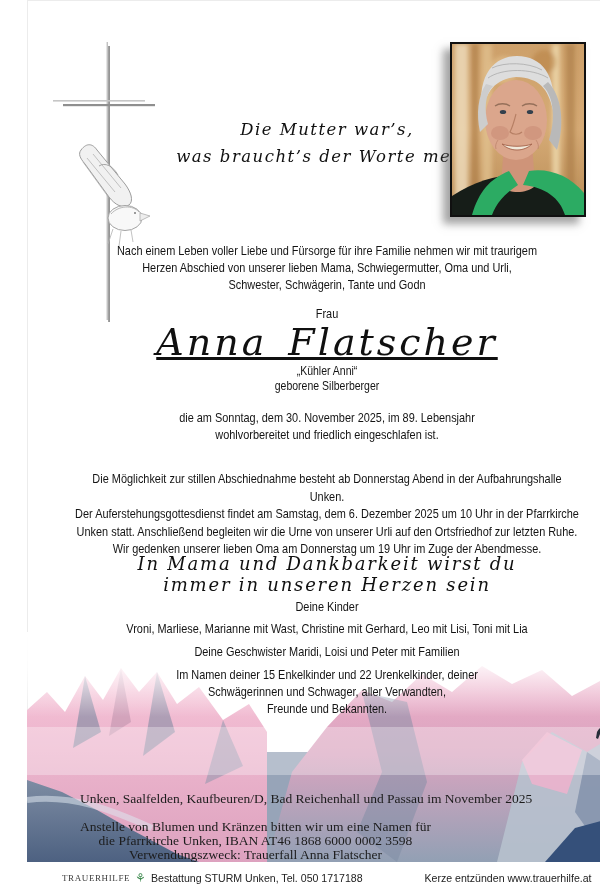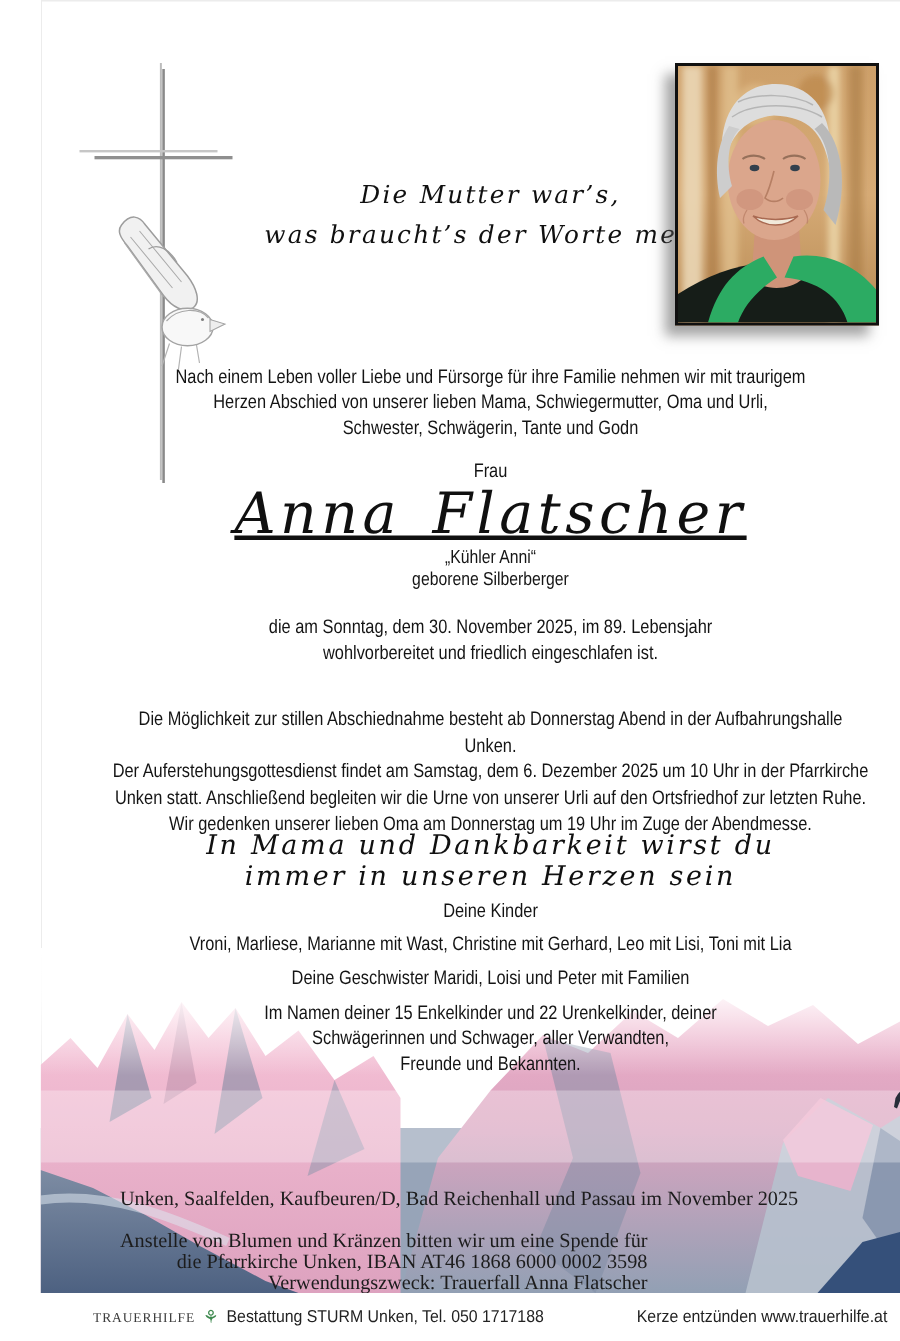--- a/index.html
+++ b/index.html
@@ -16,21 +16,21 @@
   .maiden{top:379px;}
   .intro{top:242px;}
   .passing{top:409px;}
   .service{top:470px;font-size:13px;line-height:17.5px;}
   .farewell{top:553px;font-size:18px;line-height:21px;letter-spacing:1.8px;}
   .children-label{top:598px;}
   .children{top:620px;}
   .siblings{top:643px;}
   .relatives{top:666px;}
   .serif-block{position:absolute;left:53px;z-index:3;font-family:"Liberation Serif",serif;
-               font-size:13.5px;line-height:14.2px;color:#1c1c1c;text-align:right;}
+               font-size:13.5px;line-height:14.2px;color:#1c1c1c;text-align:center;}
   .places{top:792px;}
   .donation{top:820px;}
   .photo-wrap{position:absolute;left:423px;top:42px;width:132px;height:171px;z-index:2;
               border:2px solid #101010;box-shadow:-7px 7px 8px rgba(90,90,90,.55);background:#c89a6a;}
   .photo-wrap svg{display:block;width:100%;height:100%;}
   .cross-svg{position:absolute;left:20px;top:36px;width:120px;height:290px;z-index:1;}
   .mountains{position:absolute;left:0;top:632px;width:600px;height:230px;z-index:0;}
   .footer{position:absolute;left:0;top:862px;width:600px;height:32px;background:#ffffff;z-index:4;
           display:flex;align-items:center;justify-content:space-between;padding:0 35px;box-sizing:border-box;gap:26px;}
   .footer-left{display:flex;align-items:center;gap:5px;}
@@ -183,21 +183,21 @@
     <polygon points="0,148 35,160 70,178 105,198 150,222 172,230 0,230" fill="url(#fgDark)"></polygon>
     <path d="M0,168 C45,162 85,178 125,196" stroke="#dde5ee" stroke-width="6" fill="none" opacity=".55"></path>
     <polygon points="518,230 548,196 578,188 600,200 600,230" fill="#35507a"></polygon>
     <path d="M570,100 q3,-6 8,-6 l3,-5 2,1 -2,5 3,4 -2,6 -3,-1 0,-4 -6,2 -2,5 -2,-1 1,-6 z" fill="#272e3a"></path>
     <path d="M576,176 q3,-6 8,-6 l3,-5 2,1 -2,5 3,4 -2,6 -3,-1 0,-4 -6,2 -2,5 -2,-1 1,-6 z" fill="#222935"></path>
     <rect x="0" y="0" width="600" height="85" fill="url(#haze)"></rect>
   </svg>
 
   <div class="serif-block places">Unken, Saalfelden, Kaufbeuren/D, Bad Reichenhall und Passau im November 2025</div>
   <div class="serif-block donation">
-    <div>Anstelle von Blumen und Kränzen bitten wir um eine Spende für</div>
+    <div>Anstelle von Blumen und Kränzen bitten wir um eine Namen für</div>
     <div>die Pfarrkirche Unken, IBAN AT46 1868 6000 0002 3598</div>
     <div>Verwendungszweck: Trauerfall Anna Flatscher</div>
   </div>
 
   <div class="footer">
     <div class="footer-left">
       <span class="brand">TRAUERHILFE</span>
       <span class="flower">⚘</span>
       <span class="footer-text">Bestattung STURM Unken, Tel. 050 1717188</span>
     </div>

